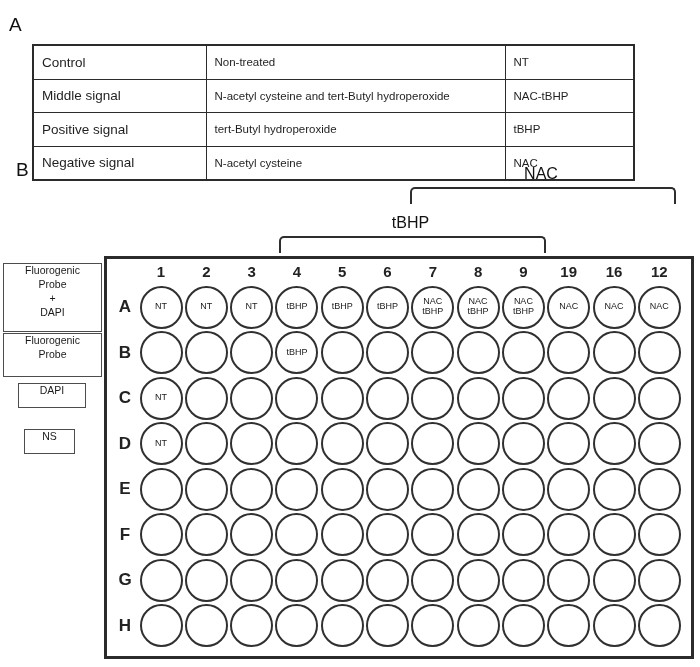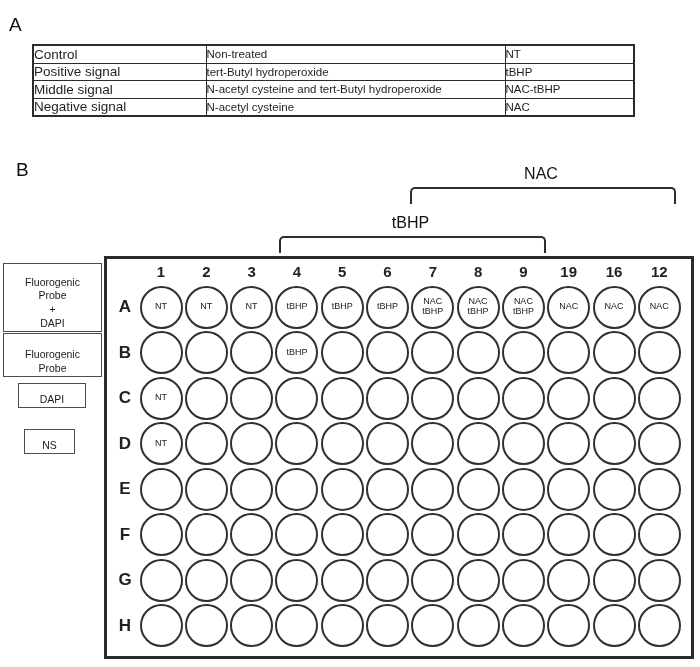--- a/index.html
+++ b/index.html
@@ -25,21 +25,21 @@
     position: absolute;
     left: 32px; top: 44px;
     width: 601px;
     border-collapse: collapse;
     table-layout: fixed;
     border: 2px solid #2b2b2b;
   }
   table.cond td {
     border: 1.5px solid #2b2b2b;
     height: 16.5px;
-    padding: 0;
+    padding: 8px;
     vertical-align: middle;
     white-space: nowrap;
     overflow: hidden;
     margin-left: 36px;
   }
   td.name      { font-size: 13.5px; padding-left: 25px; }
   td.treatment { font-size: 11.5px; padding-left: 8px; }
   td.abbr      { font-size: 11.5px; padding-left: 9px; }
 
   
@@ -62,21 +62,21 @@
   #tbhp-bracket-label { left: 279px; top: 214px; width: 263px; }
 
   
   .side-box {
     position: absolute;
     border: 1px solid #4d4d4d;
     background: #fff;
     display: flex;
     flex-direction: column;
     align-items: center;
-    justify-content: flex-end;
+    justify-content: flex-start;
     text-align: center;
     font-size: 10.5px;
     line-height: 1.32;
     color: #1a1a1a;
   }
   #treatment-box-1 { left: 3px;  top: 263px; width: 97px; height: 67px; }
   #treatment-box-2 { left: 3px;  top: 333px; width: 97px; height: 42px; }
   #treatment-box-3 { left: 18px; top: 383px; width: 66px; height: 23px; }
   #treatment-box-4 { left: 24px; top: 429px; width: 49px; height: 23px; }
 
@@ -138,28 +138,28 @@
         <col style="width:299px">
         <col style="width:129px">
     </colgroup>
     <tbody>
         <tr>
           <td class="name">Control</td>
           <td class="treatment">Non-treated</td>
           <td class="abbr">NT</td>
         </tr>
         <tr>
+          <td class="name">Middle signal</td>
+          <td class="treatment">N-acetyl cysteine and tert-Butyl hydroperoxide</td>
+          <td class="abbr">NAC-tBHP</td>
+        </tr>
+        <tr>
           <td class="name">Positive signal</td>
           <td class="treatment">tert-Butyl hydroperoxide</td>
           <td class="abbr">tBHP</td>
-        </tr>
-        <tr>
-          <td class="name">Middle signal</td>
-          <td class="treatment">N-acetyl cysteine and tert-Butyl hydroperoxide</td>
-          <td class="abbr">NAC-tBHP</td>
         </tr>
         <tr>
           <td class="name">Negative signal</td>
           <td class="treatment">N-acetyl cysteine</td>
           <td class="abbr">NAC</td>
         </tr>
       </tbody>
   </table>
 
   <div class="panel-label" id="panel-b-label">B</div>

